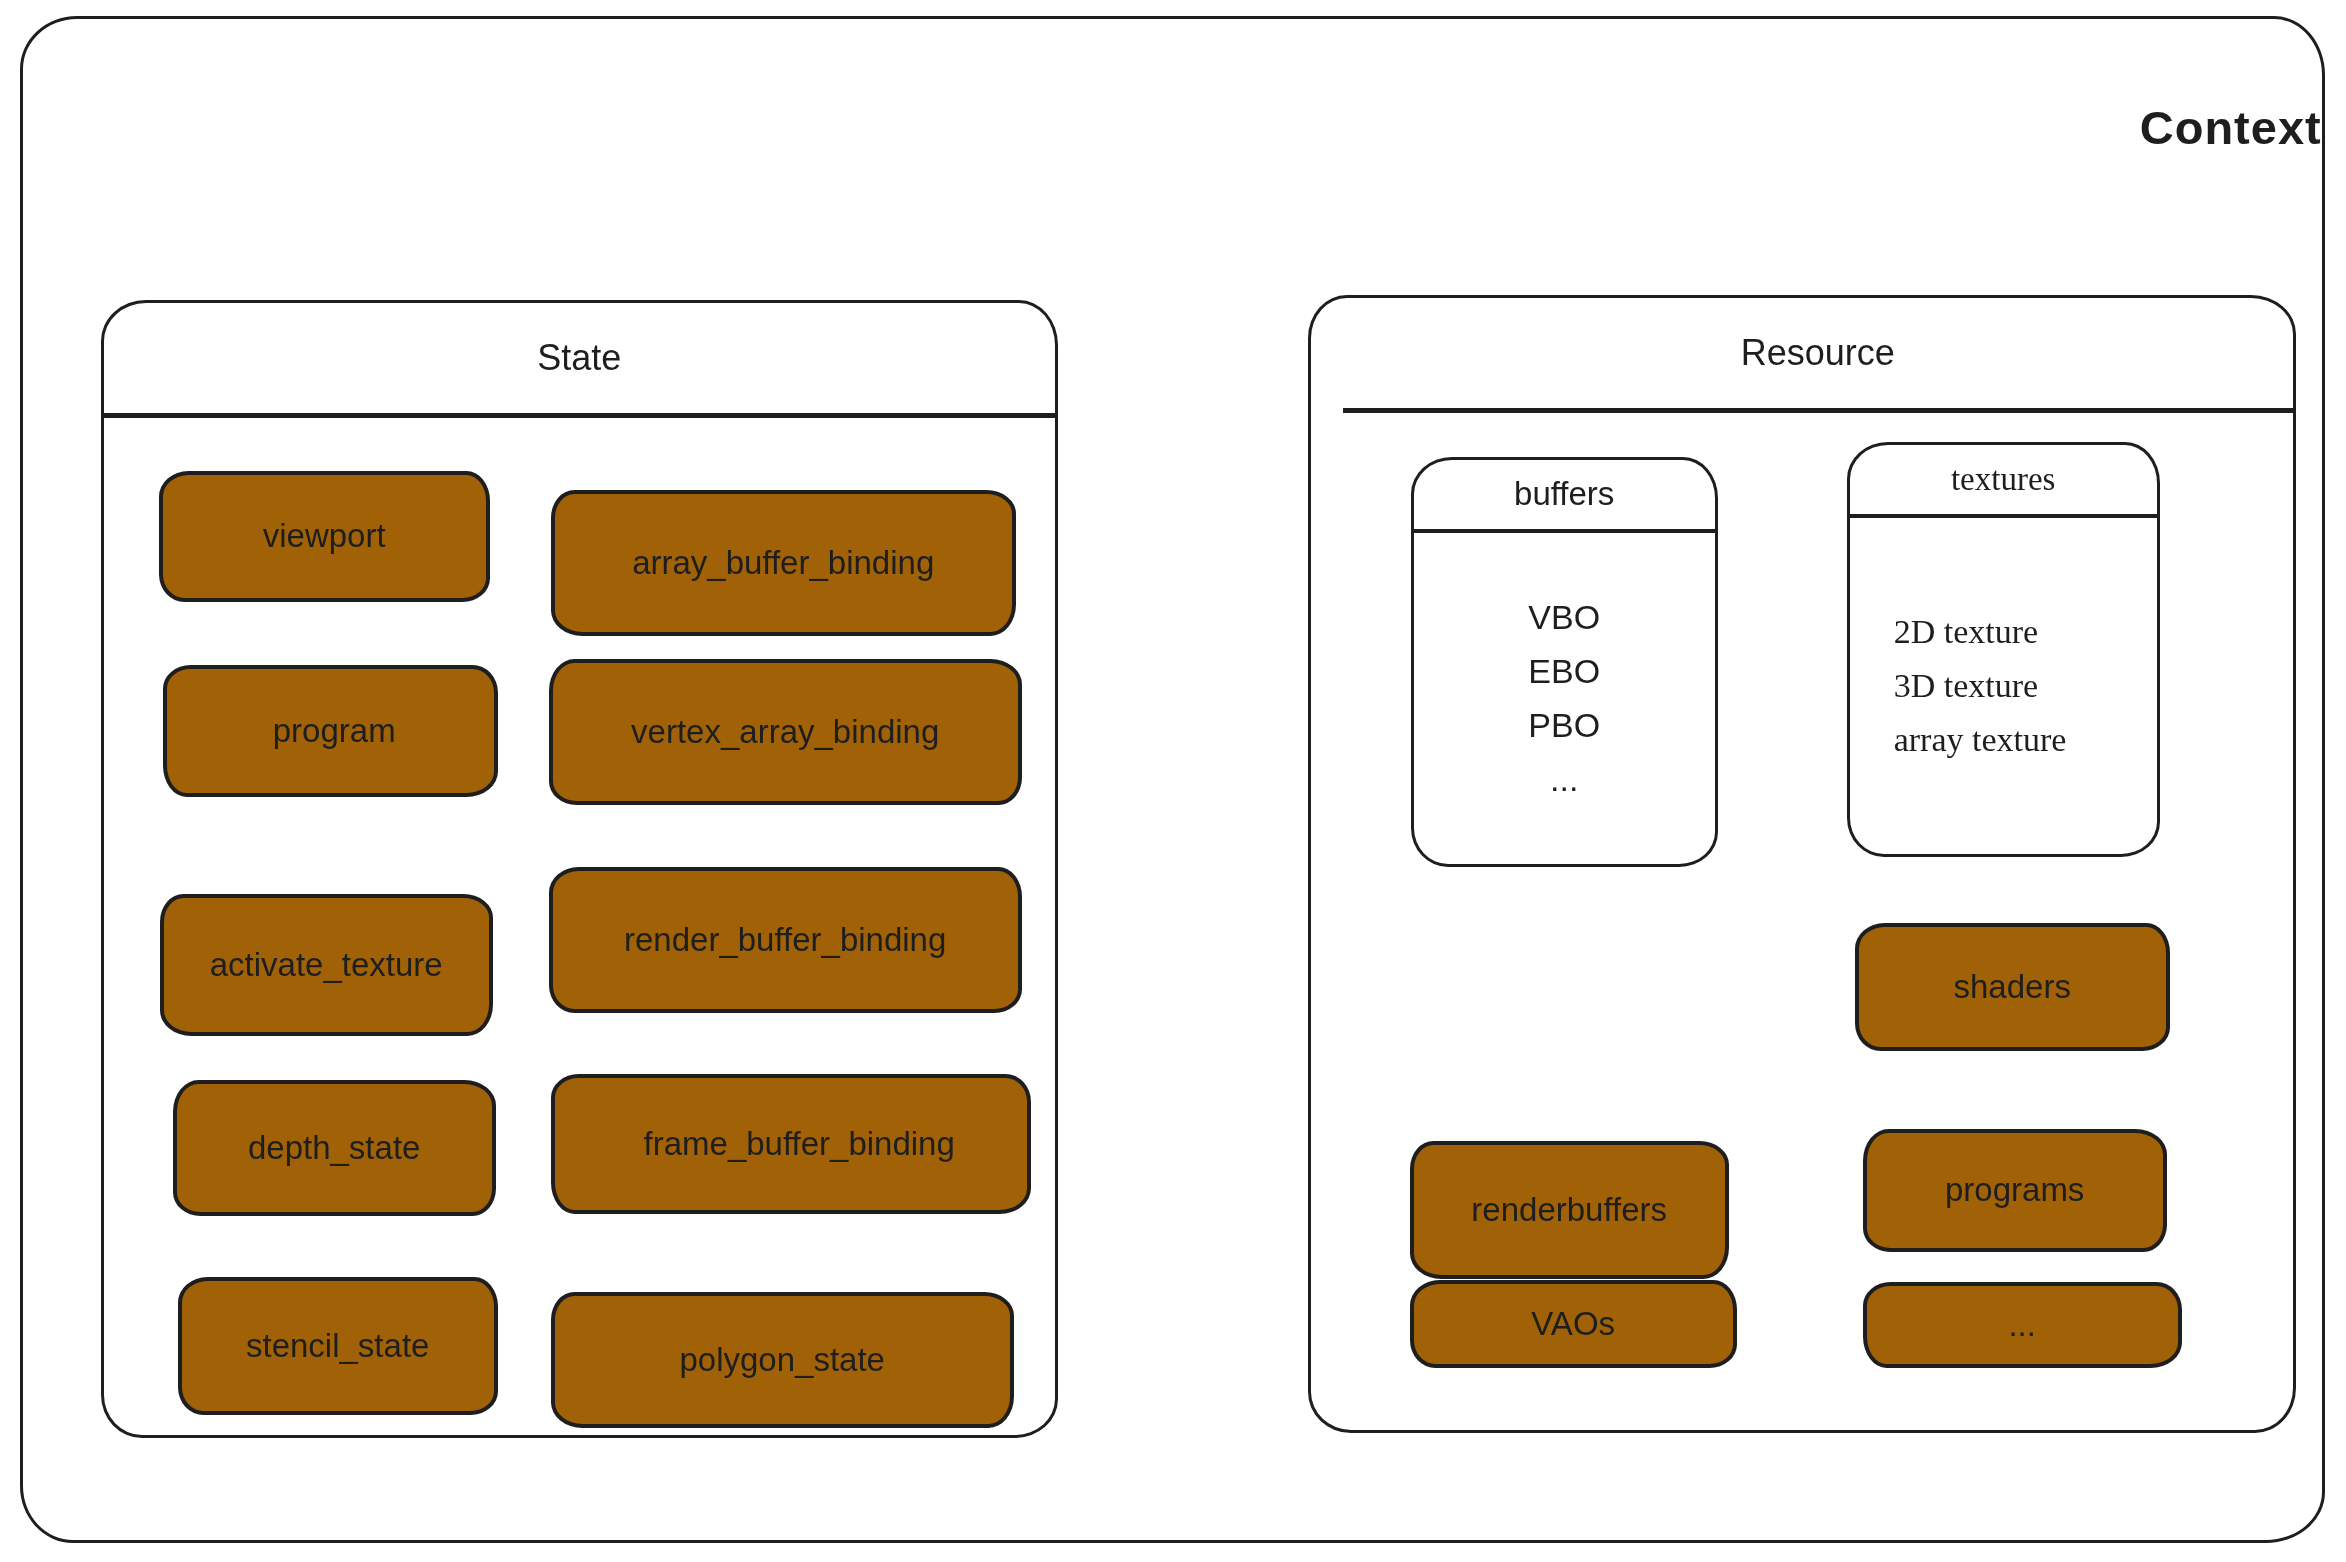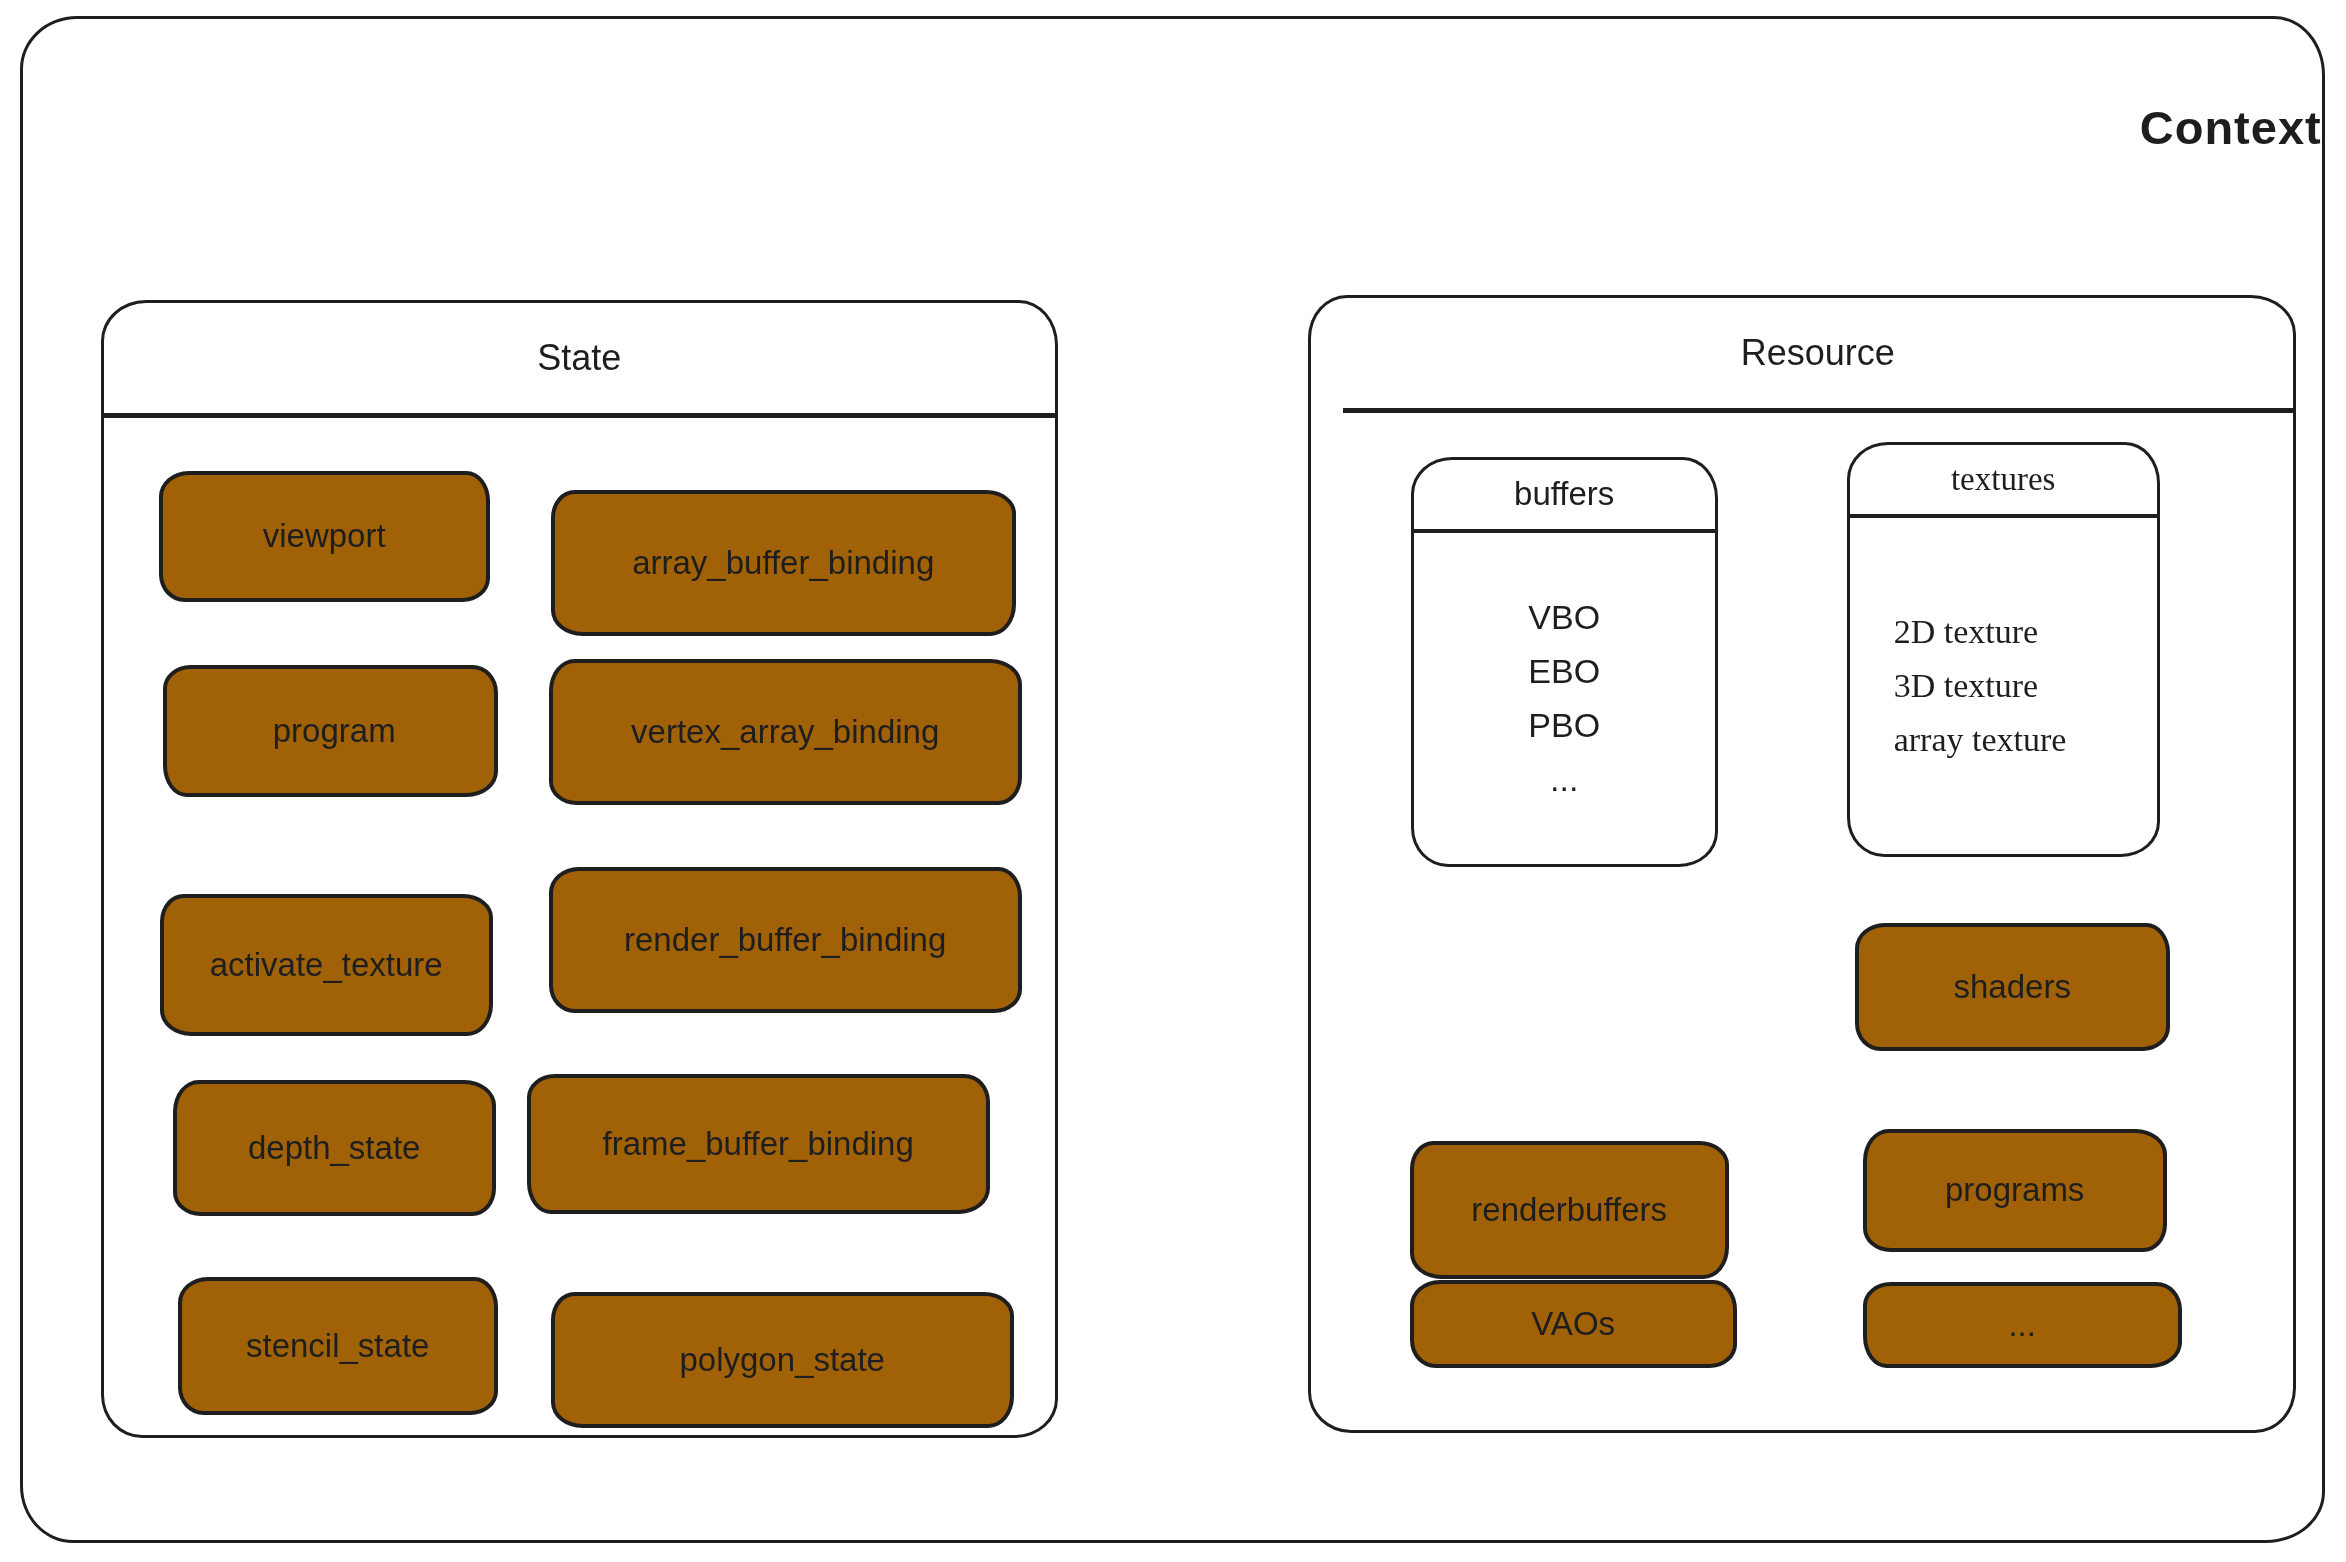--- a/index.html
+++ b/index.html
@@ -98,21 +98,21 @@
       <header class="panel-header">
         <span>State</span>
       </header>
       <div class="node w1" style="left:55px;  top:168px; width:323px; height:123px;">viewport</div>
       <div class="node w2" style="left:447px; top:166px; width:457px; height:138px;">array_buffer_binding</div>
       <div class="node w3" style="left:59px;  top:362px; width:319px; height:124px;padding-left:8px;">program</div>
       <div class="node w4" style="left:445px; top:356px; width:465px; height:138px;">vertex_array_binding</div>
       <div class="node w2" style="left:56px;  top:570px; width:325px; height:134px;">activate_texture</div>
       <div class="node w1" style="left:445px; top:564px; width:465px; height:138px;">render_buffer_binding</div>
       <div class="node w4" style="left:69px;  top:777px; width:315px; height:128px;">depth_state</div>
-      <div class="node w3" style="left:423px; top:771px; width:455px; height:132px;">frame_buffer_binding</div>
+      <div class="node w3" style="left:447px; top:771px; width:455px; height:132px;padding-left:17px;">frame_buffer_binding</div>
       <div class="node w1" style="left:74px;  top:974px; width:312px; height:130px;">stencil_state</div>
       <div class="node w2" style="left:447px; top:968px; width:455px; height:128px;">polygon_state</div>
     </section>
 
     <section class="panel rad-b resource-panel">
       <header class="panel-header">
         <span>Resource</span>
       </header>
 
       <div class="class-box" style="left:100px; top:159px; width:301px; height:404px;">

